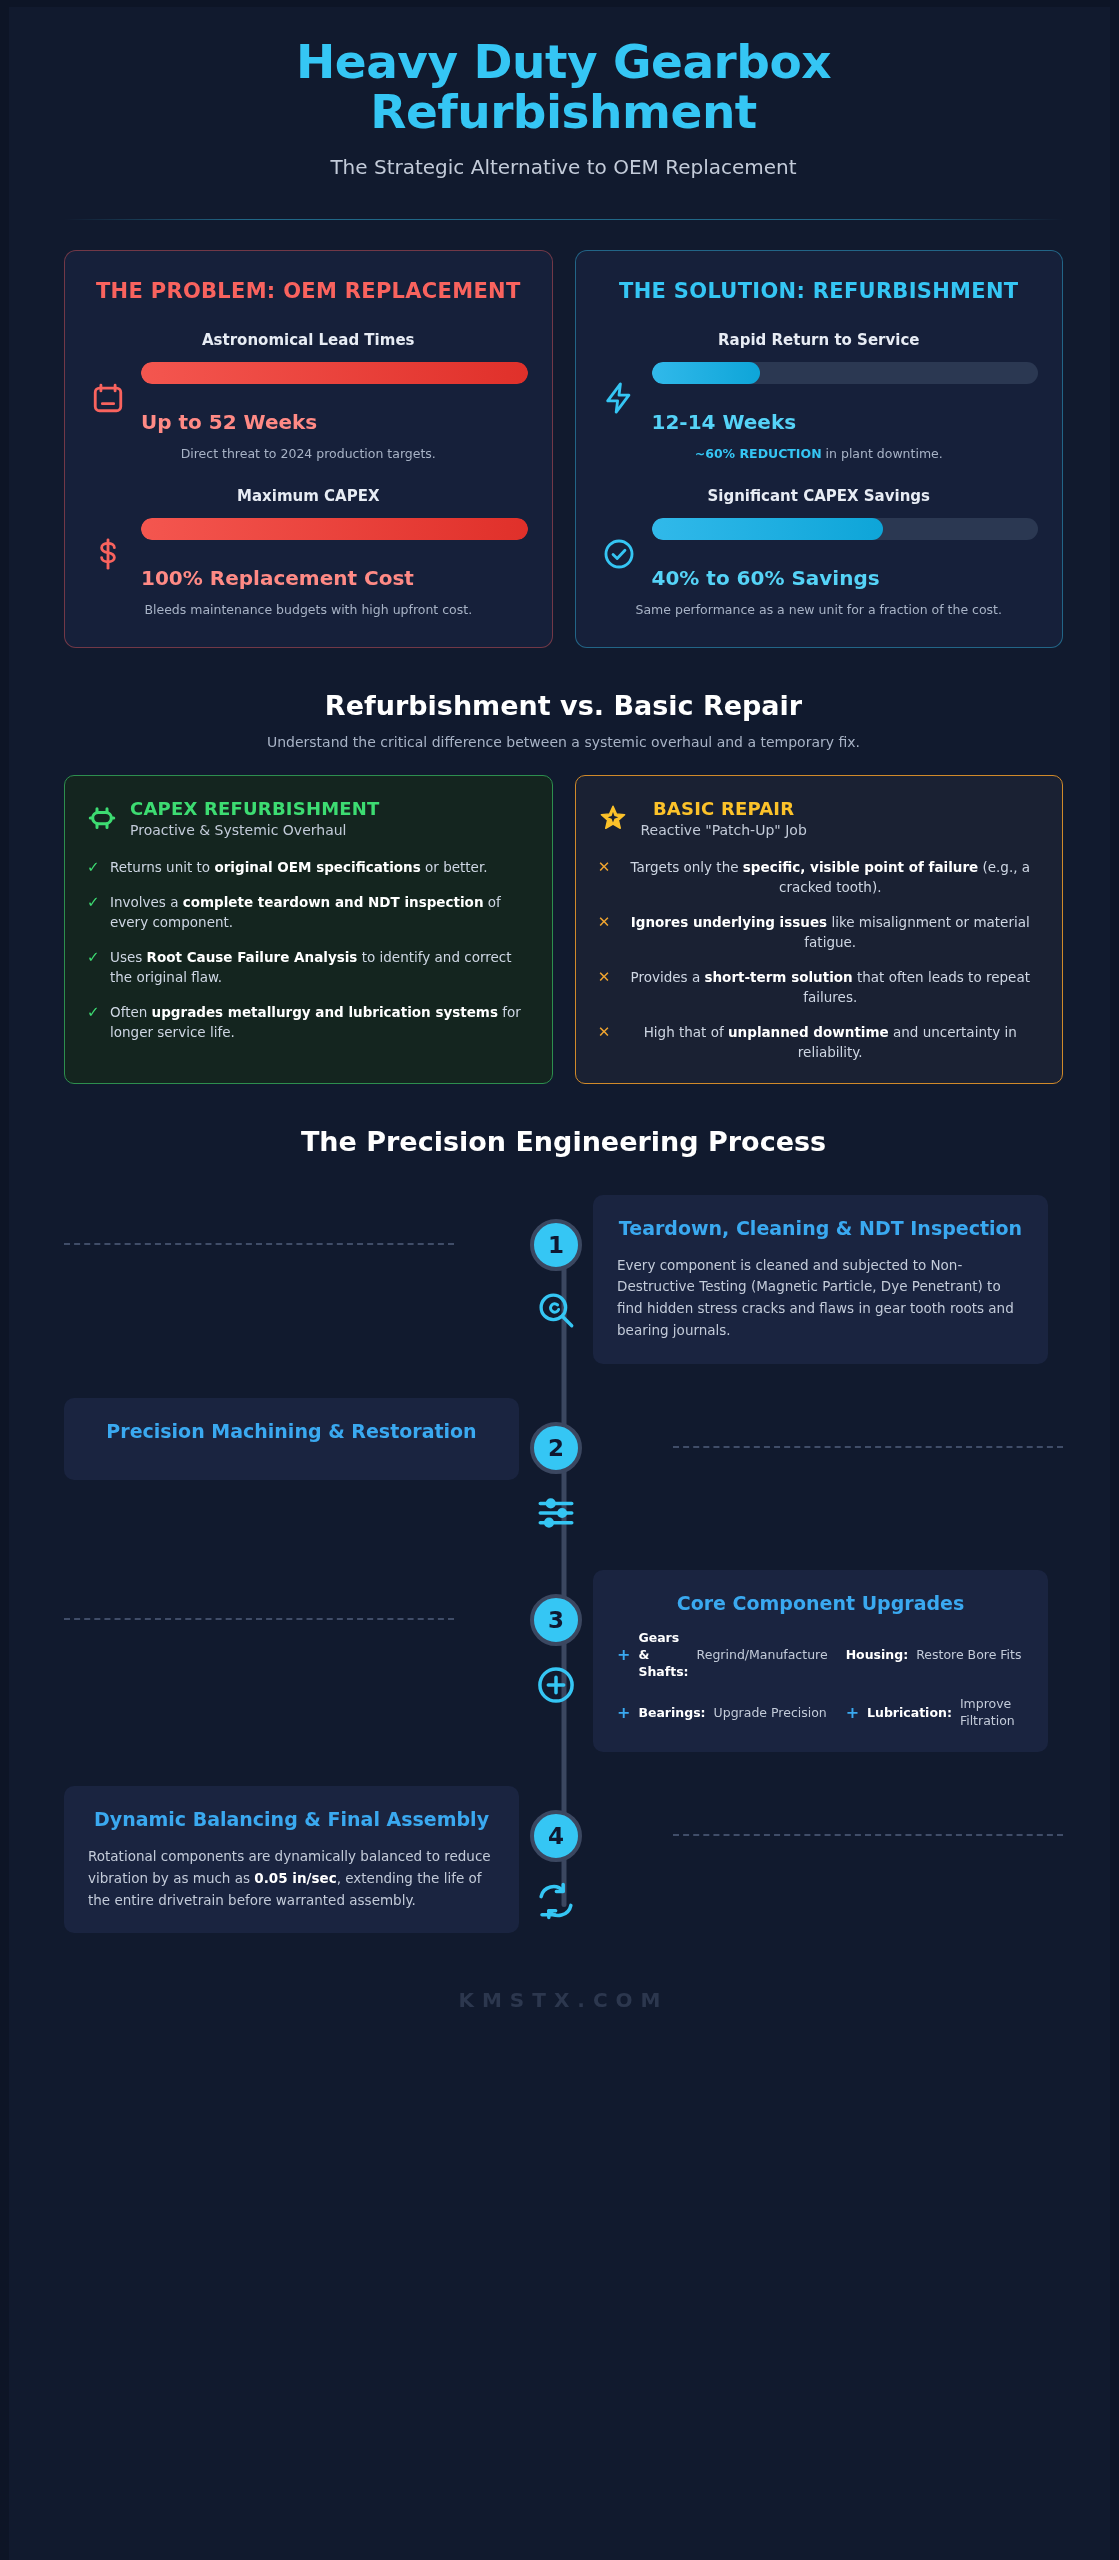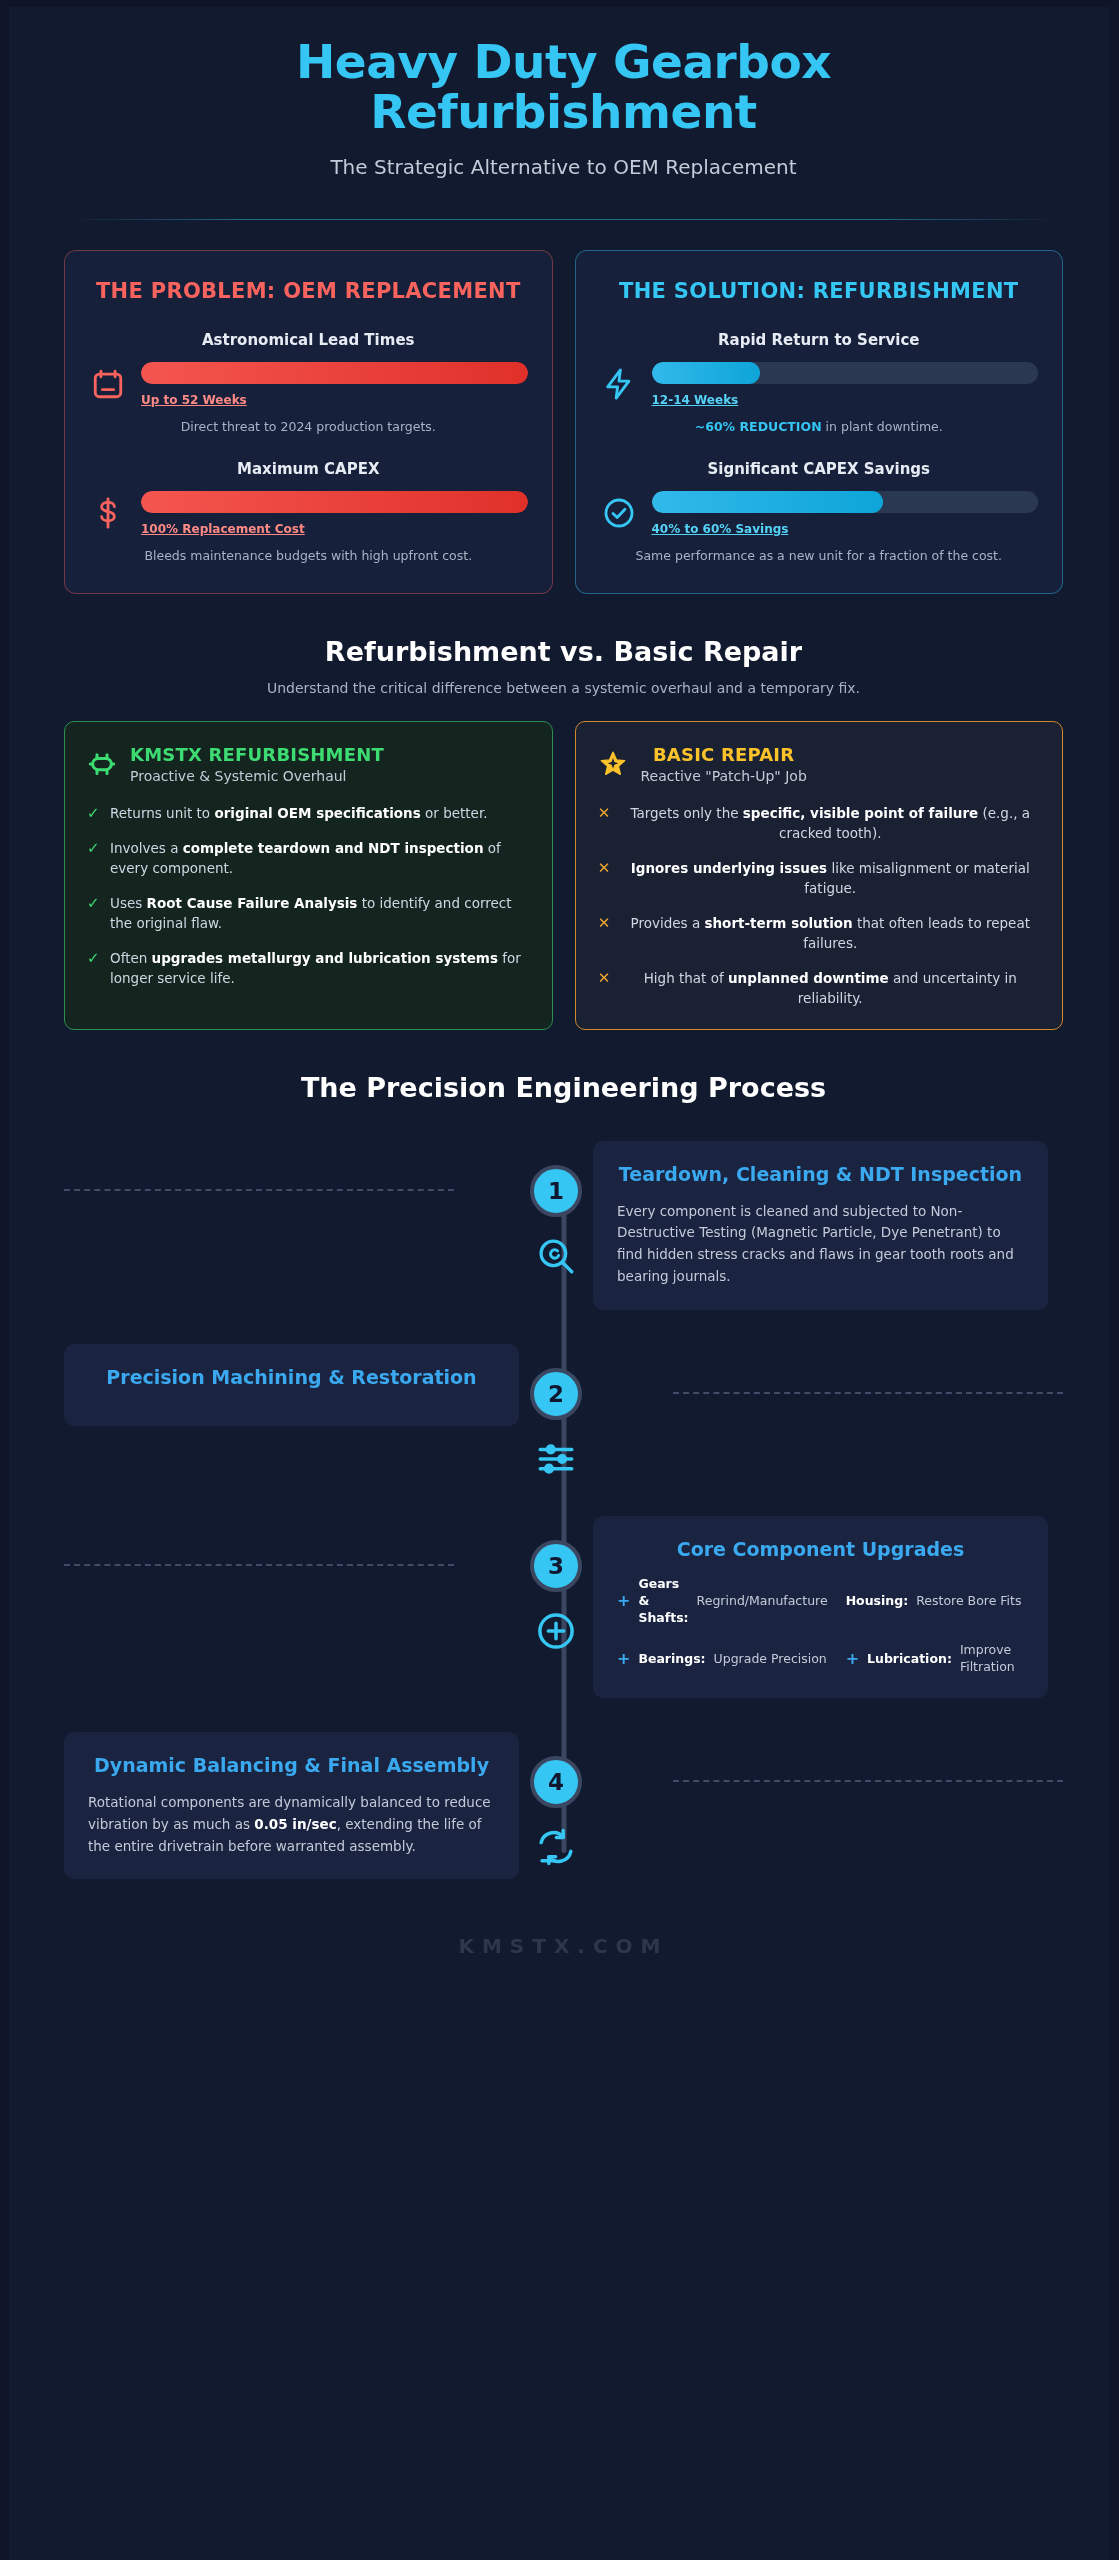--- a/index.html
+++ b/index.html
@@ -85,24 +85,23 @@
     height: 22px;
     border-radius: 11px;
     background: #2b3852;
     overflow: hidden;
   }
   .bar-track.plain { background: transparent; }
   .bar-fill { height: 100%; border-radius: 11px; }
   .bar-red { background: linear-gradient(90deg, #f4564f 0%, #e0302a 100%); }
   .bar-cyan { background: linear-gradient(90deg, #31b9ea 0%, #0ea5d8 100%); }
   .metric-value {
-    margin-top: 9px;
-    font-size: 12px;
+    margin-top: 26px;
+    font-size: 20px;
     font-weight: 800;
-    text-decoration: underline;
   }
   .v-red { color: #ff8a85; }
   .v-cyan { color: #55d3f7; }
   .metric-note {
     margin-top: 11px;
     text-align: center;
     font-size: 12.5px;
     color: #a8b3c6;
     line-height: 1.45;
   }
@@ -347,21 +346,21 @@
     <div class="cmp-wrap">
       <div class="cmp cmp-good">
         <div class="cmp-head">
           <span>
             <svg width="30" height="30" viewBox="0 0 24 24" fill="none" stroke="#3ddc72" stroke-width="2.4" stroke-linecap="round">
               <rect x="4.5" y="7.5" width="15" height="9" rx="4.5"></rect>
               <path d="M8 4.5v3M16 4.5v3M8 16.5v3M16 16.5v3M2.6 12h2M19.4 12h2"></path>
             </svg>
           </span>
           <div class="cmp-head-txt">
-            <h3 class="g-green">KMSTX REFURBISHMENT</h3>
+            <h3 class="g-green">CAPEX REFURBISHMENT</h3>
             <div class="tag">Proactive &amp; Systemic Overhaul</div>
           </div>
         </div>
         <ul class="cmp-list">
           <li>
               <span class="mk mk-ok">✓</span>
               <span><span>Returns unit to </span><b>original OEM specifications</b><span> or better.</span></span>
             </li>
           <li>
               <span class="mk mk-ok">✓</span>

